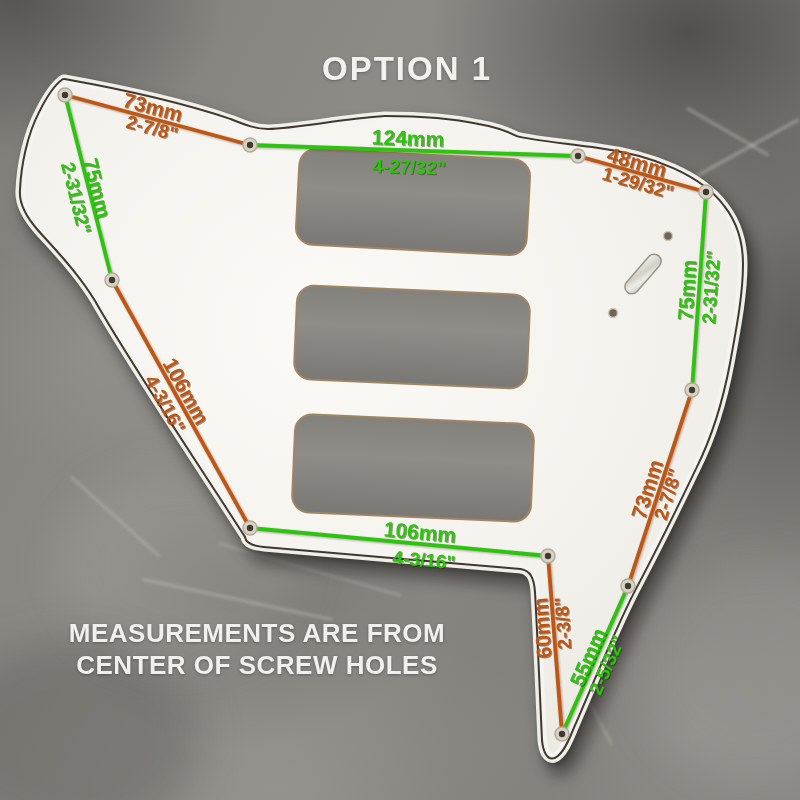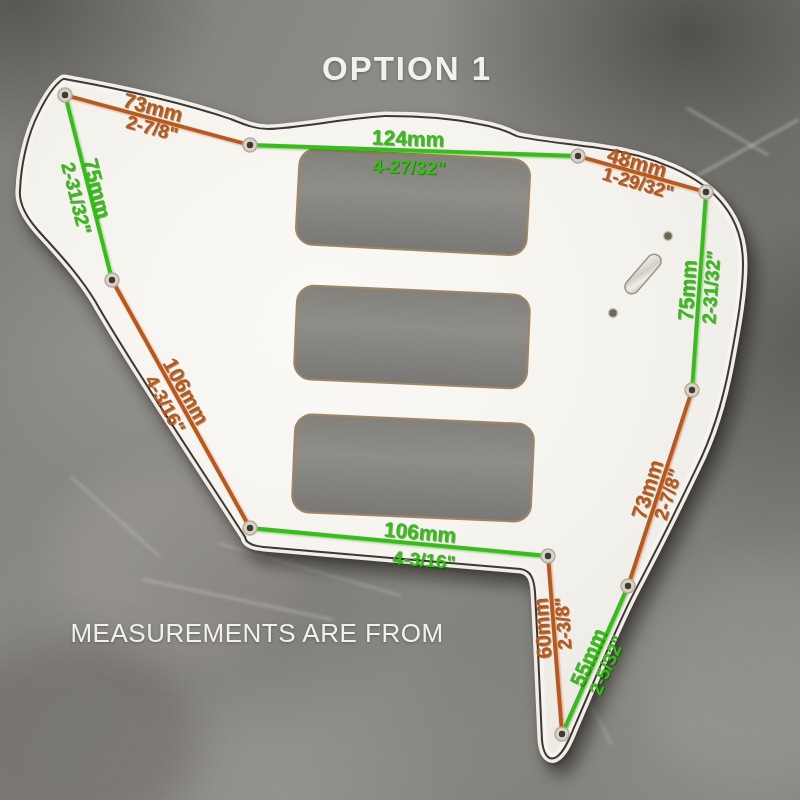--- a/index.html
+++ b/index.html
@@ -20,21 +20,21 @@
   .vein{position:absolute;height:3px;border-radius:3px;filter:blur(1.6px);pointer-events:none;}
   .blotch{position:absolute;border-radius:50%;filter:blur(22px);pointer-events:none;}
   .photo-svg{position:absolute;left:0;top:0;}
   .title{
     position:absolute;left:7px;top:50px;width:800px;text-align:center;
     font-size:33px;font-weight:bold;letter-spacing:2px;color:#f2f1ee;
     text-shadow:0 1px 3px rgba(0,0,0,.30);
   }
   .footer{
     position:absolute;left:57px;top:617px;width:400px;text-align:center;
-    font-size:26px;font-weight:normal;line-height:32px;color:#f1f0ed;
+    font-size:26px;font-weight:bold;line-height:32px;color:#f1f0ed;
     text-shadow:0 1px 3px rgba(0,0,0,.30);letter-spacing:.5px;
   }
   .mm-label{font:bold 21px "Liberation Sans",sans-serif;}
   .inch-label{font:bold 19px "Liberation Sans",sans-serif;}
   text{text-anchor:middle;dominant-baseline:central;}
 </style>
 </head>
 <body>
 
 <div class="scene">
@@ -185,15 +185,16 @@
         <text transform="translate(563 623) rotate(-94)" fill="#c05614" class="inch-label">2-3/8"</text>
         <text transform="translate(588 657) rotate(-66)" fill="#2cc40f" class="mm-label">55mm</text>
         <text transform="translate(607 665) rotate(-66)" fill="#2cc40f" class="inch-label">2-5/32"</text>
       </g>
   </svg>
 
   <div class="title">OPTION 1</div>
 
   <div class="footer">
     <div>MEASUREMENTS ARE FROM</div>
+    <div>CENTER OF SCREW HOLES</div>
   </div>
 
 </div>
 
 </body></html>

